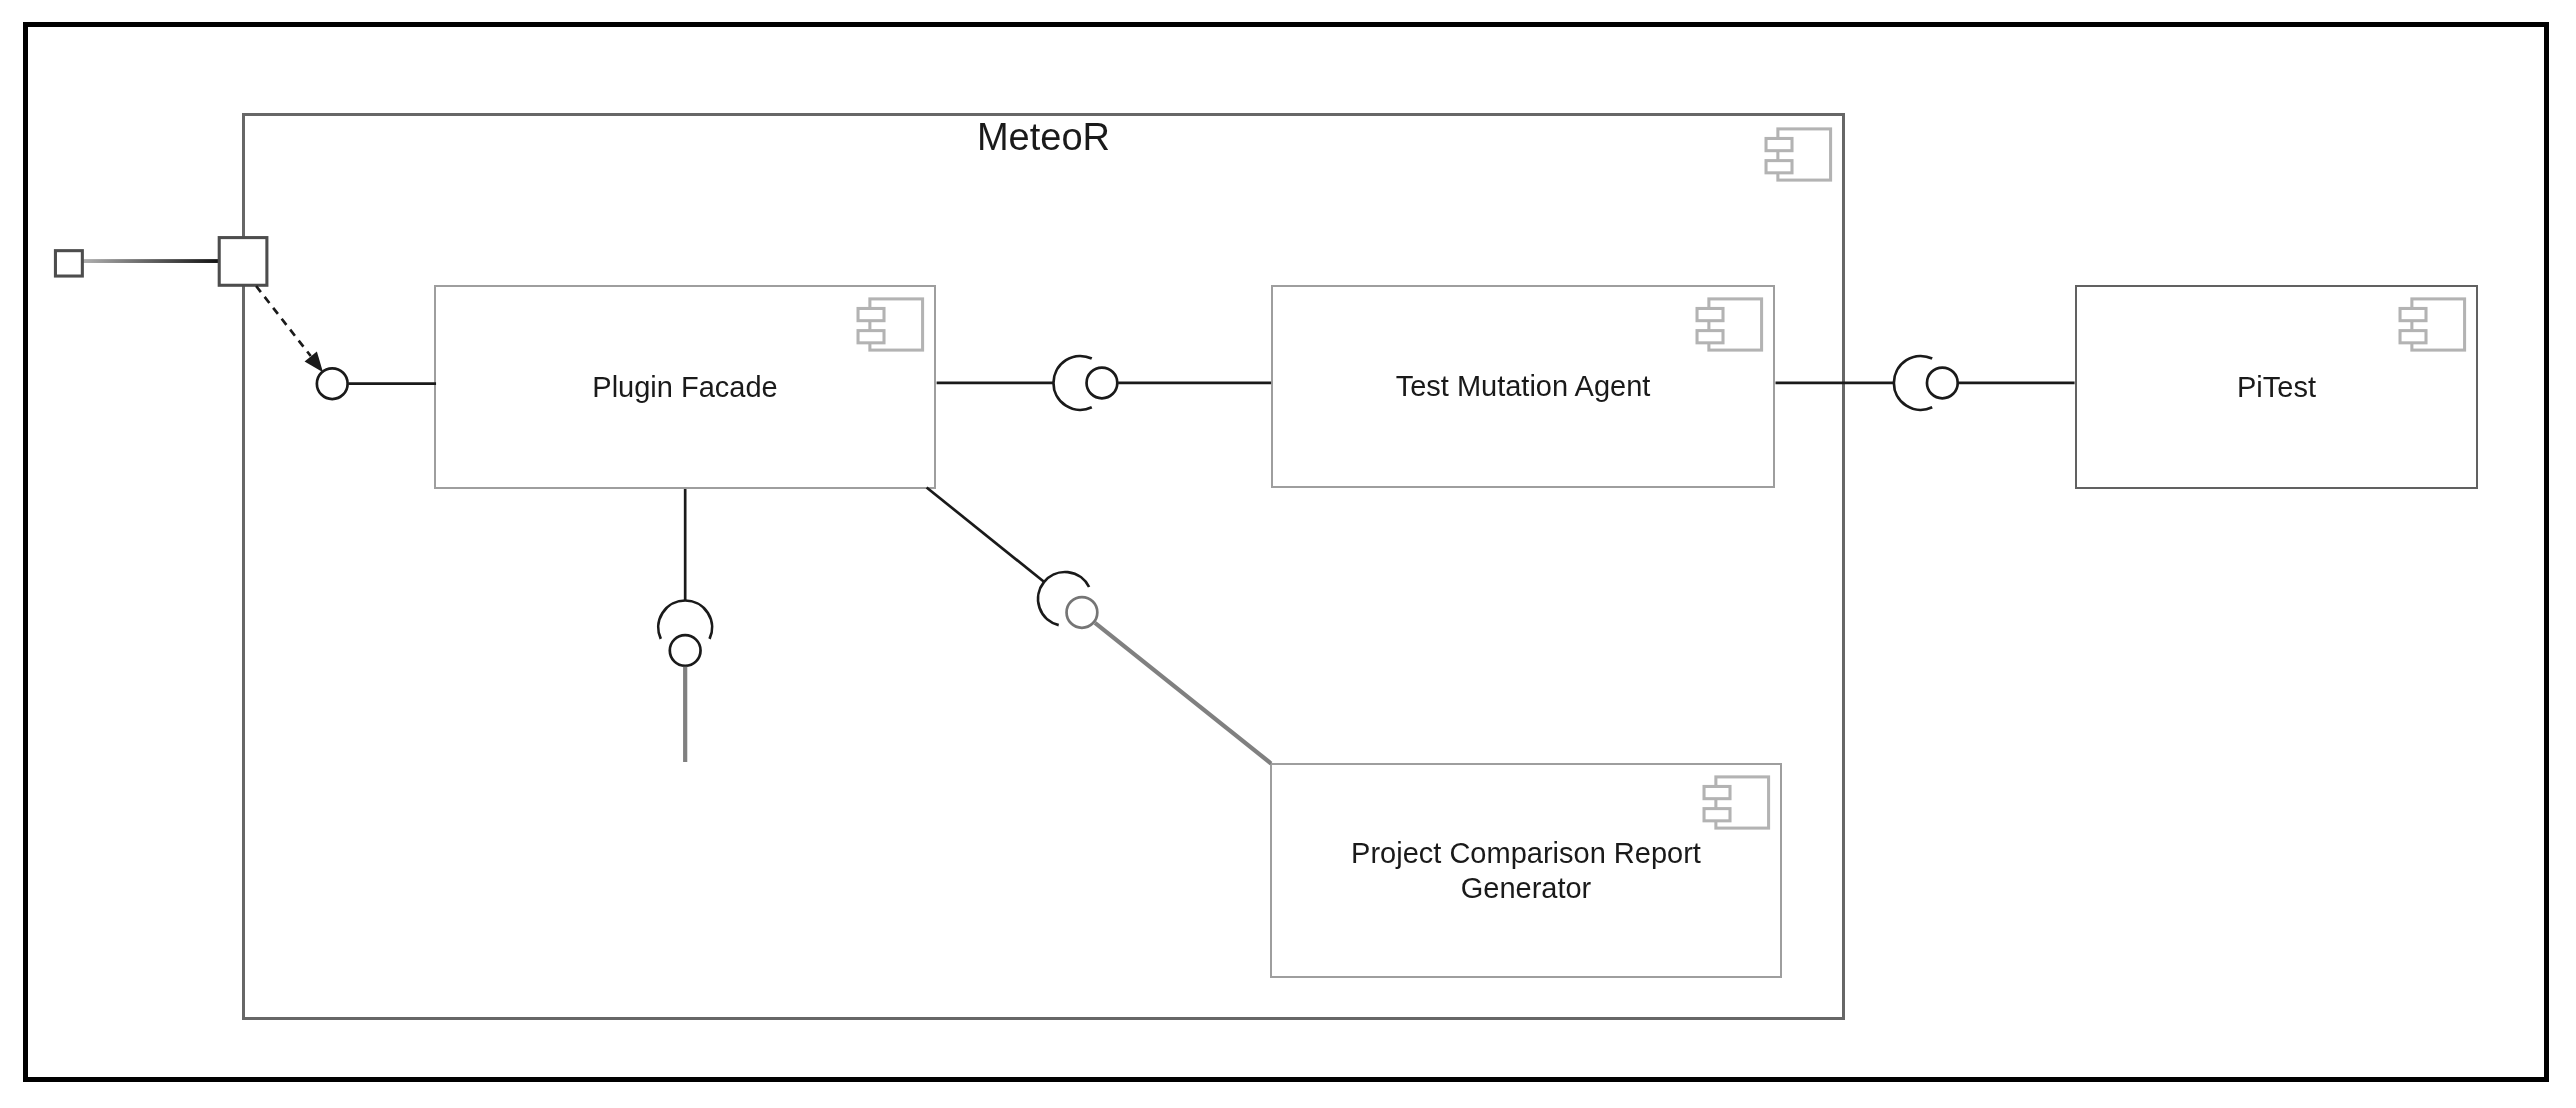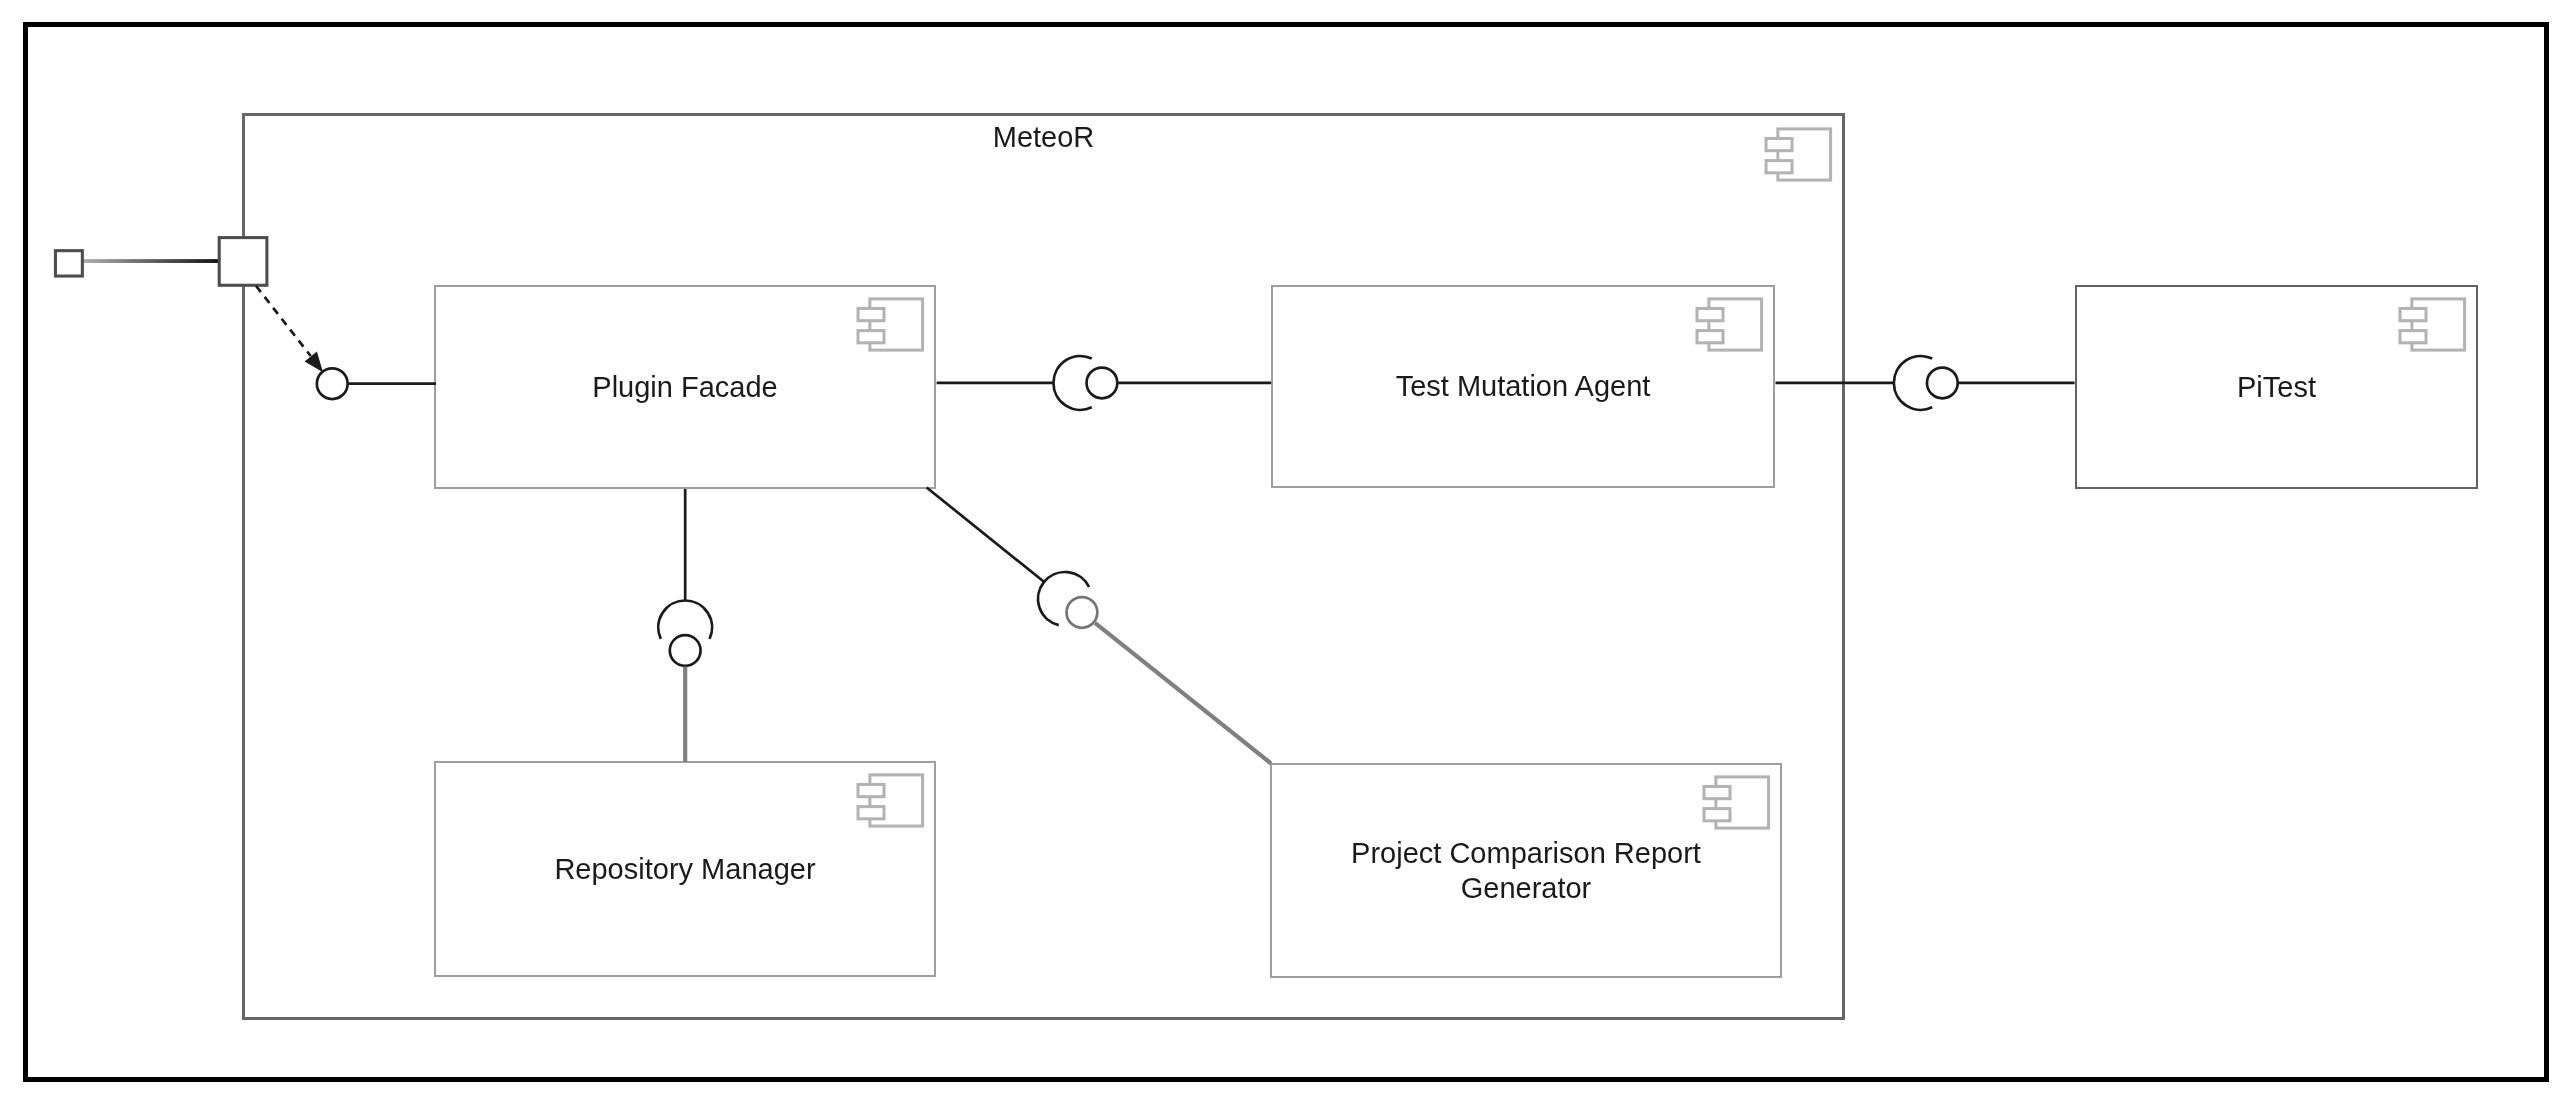--- a/index.html
+++ b/index.html
@@ -29,21 +29,21 @@
   }
   .meteor{
     position:absolute;left:242px;top:113px;width:1603px;height:907px;
     border:3.1px solid var(--container-border);
     box-sizing:border-box;
     background:transparent;
   }
   .meteor-title{
     position:absolute;top:3.8px;left:0;width:100%;
     text-align:center;
-    font-size:29px;line-height:35px;color:var(--text);
+    font-size:38px;line-height:35px;color:var(--text);
   }
   .cmp-box{
     position:absolute;
     background:#fff;
     border:2.7px solid var(--box-border);
     box-sizing:border-box;
     display:flex;align-items:center;justify-content:center;
   }
   .cmp-box.ext{border-color:var(--ext-box-border);}
   .cmp-label{
@@ -105,28 +105,20 @@
 
   <div class="cmp-box" id="plugin-facade">
     <span class="cmp-label">Plugin Facade</span>
     <svg class="cmp-icon" viewBox="0 0 90 72">
       <rect class="icon-shape" x="18" y="2.5" width="69" height="67"></rect>
       <rect class="icon-shape" x="2.5" y="15" width="34" height="16"></rect>
       <rect class="icon-shape" x="2.5" y="44" width="34" height="16"></rect>
     </svg>
   </div>
 
-  <div class="cmp-box" id="repository-manager">
-    <span class="cmp-label">Repository Manager</span>
-    <svg class="cmp-icon" viewBox="0 0 90 72">
-      <rect class="icon-shape" x="18" y="2.5" width="69" height="67"></rect>
-      <rect class="icon-shape" x="2.5" y="15" width="34" height="16"></rect>
-      <rect class="icon-shape" x="2.5" y="44" width="34" height="16"></rect>
-    </svg>
-  </div>
 
   <div class="cmp-box" id="project-comparison-report-generator">
     <span class="cmp-label">Project Comparison Report Generator</span>
     <svg class="cmp-icon" viewBox="0 0 90 72">
       <rect class="icon-shape" x="18" y="2.5" width="69" height="67"></rect>
       <rect class="icon-shape" x="2.5" y="15" width="34" height="16"></rect>
       <rect class="icon-shape" x="2.5" y="44" width="34" height="16"></rect>
     </svg>
   </div>
 

